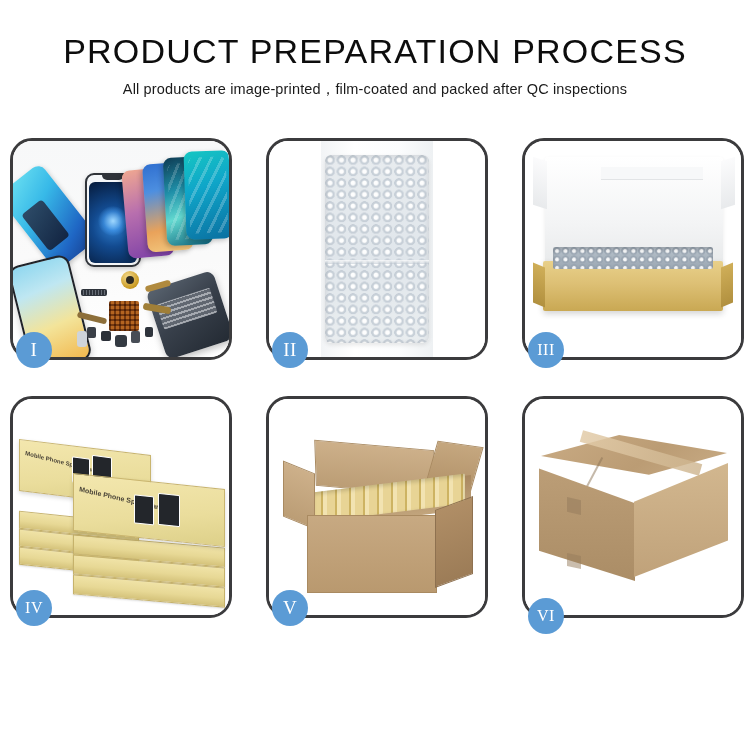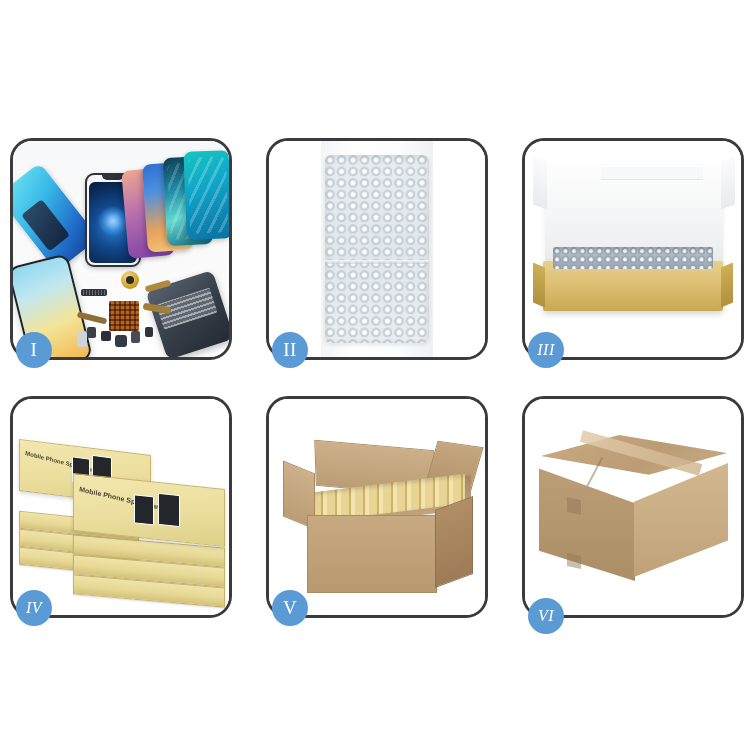--- a/index.html
+++ b/index.html
@@ -94,21 +94,21 @@
     justify-content: center;
     letter-spacing: 0.5px;
     z-index: 9;
   }
   .badge.b1 { left: 16px;  top: 200px; }
   .badge.b2 { left: 272px; top: 200px; }
   .badge.b3 { left: 528px; top: 200px; }
   .badge.b4 { left: 16px;  top: 202px; }
   .badge.b5 { left: 272px; top: 202px; }
   .badge.b6 { left: 528px; top: 210px; }
-  .badge.small { font-size: 16px; font-style: italic; }
+  .badge.small { font-size: 16px; }
 
   
   .p1 .photo { background: linear-gradient(180deg,#f7f8f9 0%, #fafafa 55%, #ffffff 100%); }
   .scr-blue {
     position: absolute;
     left: 8px; top: 28px;
     width: 54px; height: 96px;
     border-radius: 9px;
     background: linear-gradient(155deg,#6fe3f2 0%, #37b9e8 38%, #1f66c4 78%, #17408f 100%);
     transform: rotate(-38deg);
@@ -398,20 +398,22 @@
   }
   .cw-nick2 {
     position:absolute; left:28px; top:118px; width:14px; height:16px;
     background: rgba(150,124,92,.5); clip-path: polygon(0 0,100% 18%,100% 100%,0 82%);
   }
 </style>
 </head>
 <body>
 
 <div class="header">
+  <h1 class="title">PRODUCT PREPARATION PROCESS</h1>
+  <p class="subtitle">All products are image-printed，film-coated and packed after QC inspections</p>
 </div>
 
 <div class="grid">
 
   <div class="row row1">
 
     <div class="panel p1">
       <div class="photo">
         <div class="scr-blue"></div>
         <div class="glass">

